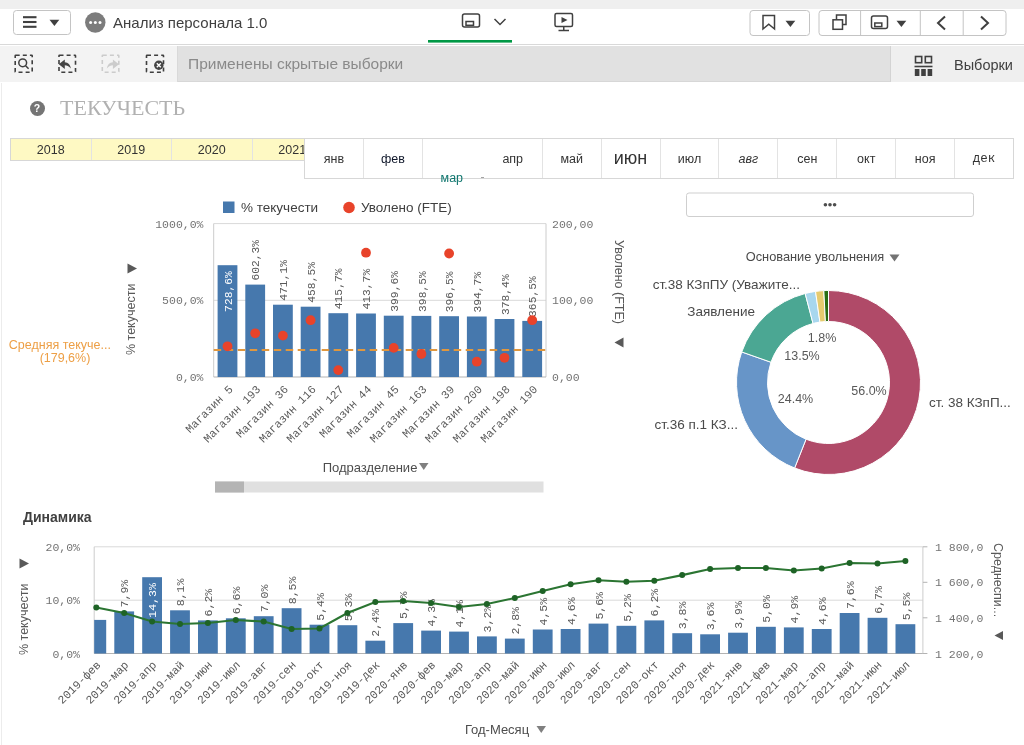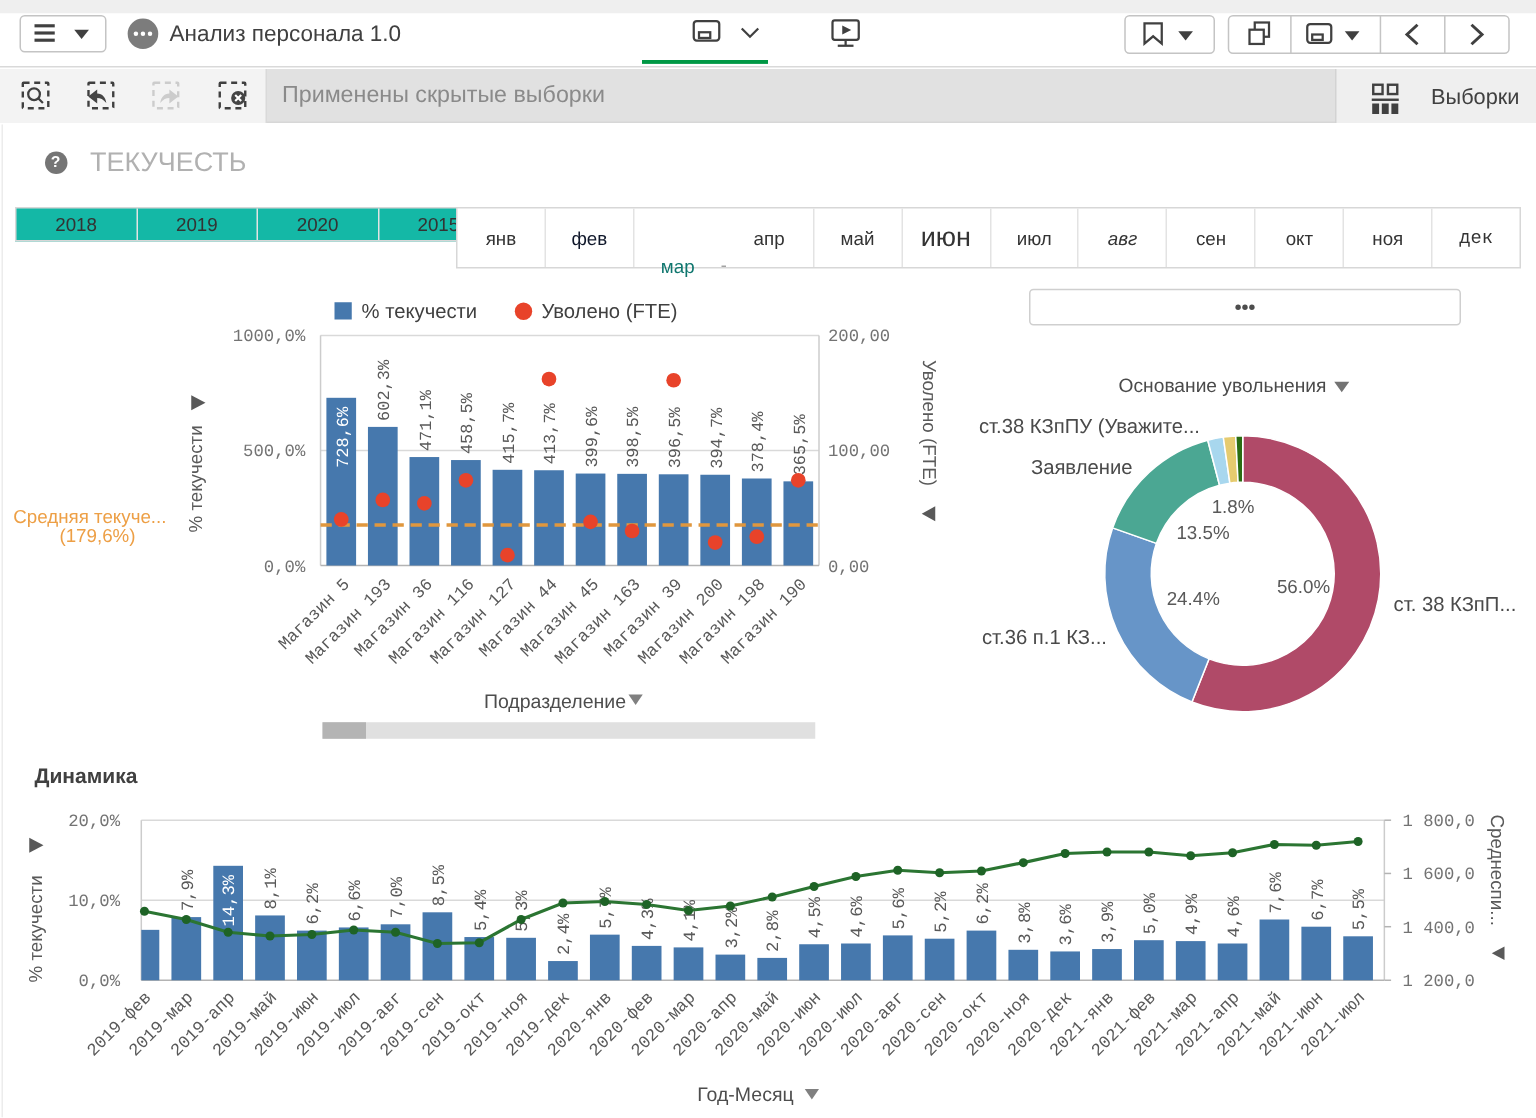--- a/index.html
+++ b/index.html
@@ -85,27 +85,27 @@
     <rect x="35.3" y="10.5" width="6.2" height="6.2"></rect>
   </g>
   <line x1="24.5" y1="20.5" x2="42.5" y2="20.5" stroke="#404040" stroke-width="1.6"></line>
   <rect x="24.8" y="23" width="4.6" height="7" fill="#404040"></rect>
   <rect x="31.2" y="23" width="4.6" height="7" fill="#404040"></rect>
   <rect x="37.6" y="23" width="4.6" height="7" fill="#404040"></rect>
   <text x="64" y="23.5" font-family="&quot;Liberation Sans&quot;, sans-serif" font-size="14.5" fill="#404040">Выборки</text>
 </svg>
 
 <div class="abs" style="left:29.5px;top:101px;width:15px;height:15px;border-radius:50%;background:#757575;color:#fff;font-size:10.5px;font-weight:bold;text-align:center;line-height:15px;">?</div>
-<div class="abs" style="left:60px;top:98px;font-size:18px;line-height:20.5px;color:#b1b1b1;">ТЕКУЧЕСТЬ</div>
-
-<div class="abs" style="left:10px;top:138px;width:323px;height:23px;background:#14b8a6;border:1px solid #d7d7d7;display:flex;">
+<div class="abs" style="left:60px;top:98px;font-size:22px;line-height:20.5px;color:#b1b1b1;font-family:Liberation Serif, serif;">ТЕКУЧЕСТЬ</div>
+
+<div class="abs" style="left:10px;top:138px;width:323px;height:23px;background:#fef9c3;border:1px solid #d7d7d7;display:flex;">
   <div style="flex:1;border-right:1px solid #e3e3e3;display:flex;align-items:center;justify-content:center;font-size:12.5px;color:#333;">2018</div>
   <div style="flex:1;border-right:1px solid #e3e3e3;display:flex;align-items:center;justify-content:center;font-size:12.5px;color:#333;">2019</div>
   <div style="flex:1;border-right:1px solid #e3e3e3;display:flex;align-items:center;justify-content:center;font-size:12.5px;color:#333;">2020</div>
-  <div style="flex:1;display:flex;align-items:center;justify-content:center;font-size:12.5px;color:#333;">2015</div>
+  <div style="flex:1;display:flex;align-items:center;justify-content:center;font-size:12.5px;color:#333;">2021</div>
 </div>
 <div class="abs" style="left:304px;top:138px;width:710px;height:41px;background:#fff;border:1px solid #d7d7d7;display:flex;">
   <div style="flex:1;border-right:1px solid #e3e3e3;display:flex;align-items:center;justify-content:center;font-size:12.5px;color:#333;">янв</div>
   <div style="flex:1;border-right:1px solid #e3e3e3;display:flex;align-items:center;justify-content:center;font-size:12.5px;color:#0f172a;">фев</div>
   <div style="flex:1;border-right:3px solid #a3a3a3;display:flex;align-items:center;justify-content:center;font-size:12.5px;color:#0f766e;margin-top:38px;">мар</div>
   <div style="flex:1;border-right:1px solid #e3e3e3;display:flex;align-items:center;justify-content:center;font-size:12.5px;color:#333;">апр</div>
   <div style="flex:1;border-right:1px solid #e3e3e3;display:flex;align-items:center;justify-content:center;font-size:12.5px;color:#333;">май</div>
   <div style="flex:1;border-right:1px solid #e3e3e3;display:flex;align-items:center;justify-content:center;font-size:18px;color:#333;">июн</div>
   <div style="flex:1;border-right:1px solid #e3e3e3;display:flex;align-items:center;justify-content:center;font-size:12.5px;color:#333;">июл</div>
   <div style="flex:1;border-right:1px solid #e3e3e3;display:flex;align-items:center;justify-content:center;font-size:12.5px;color:#333;font-style:italic;">авг</div>

